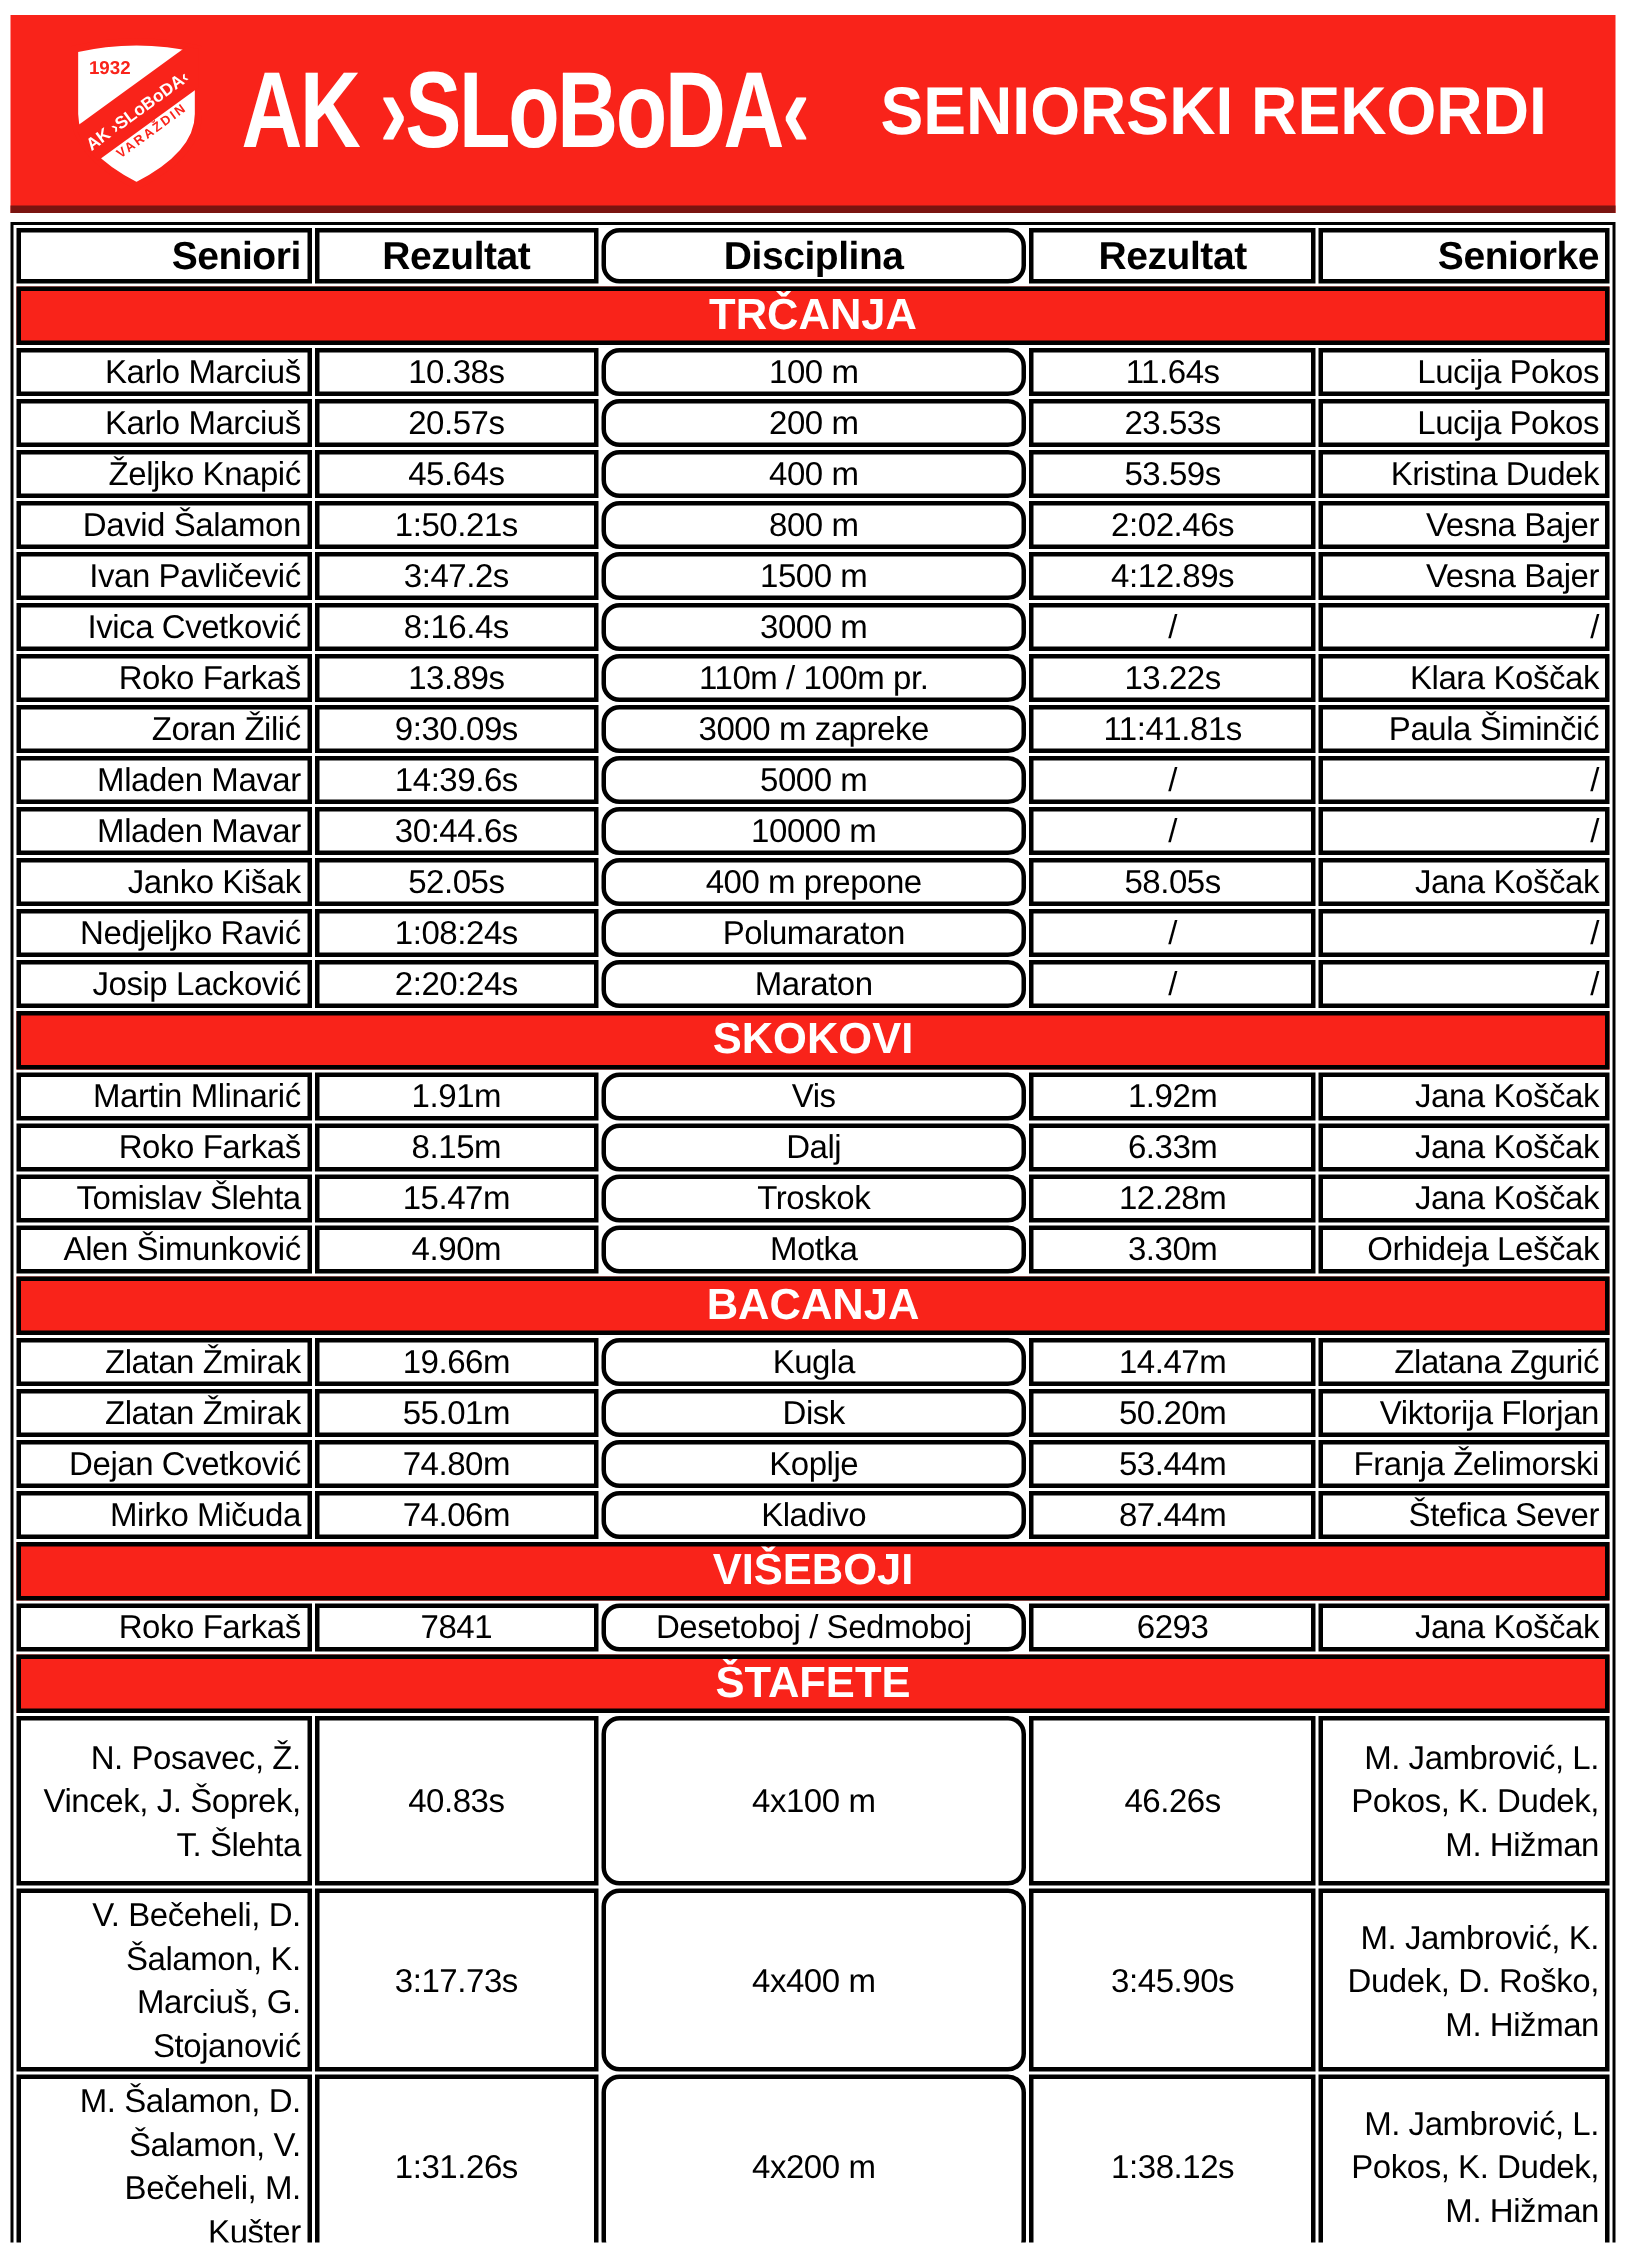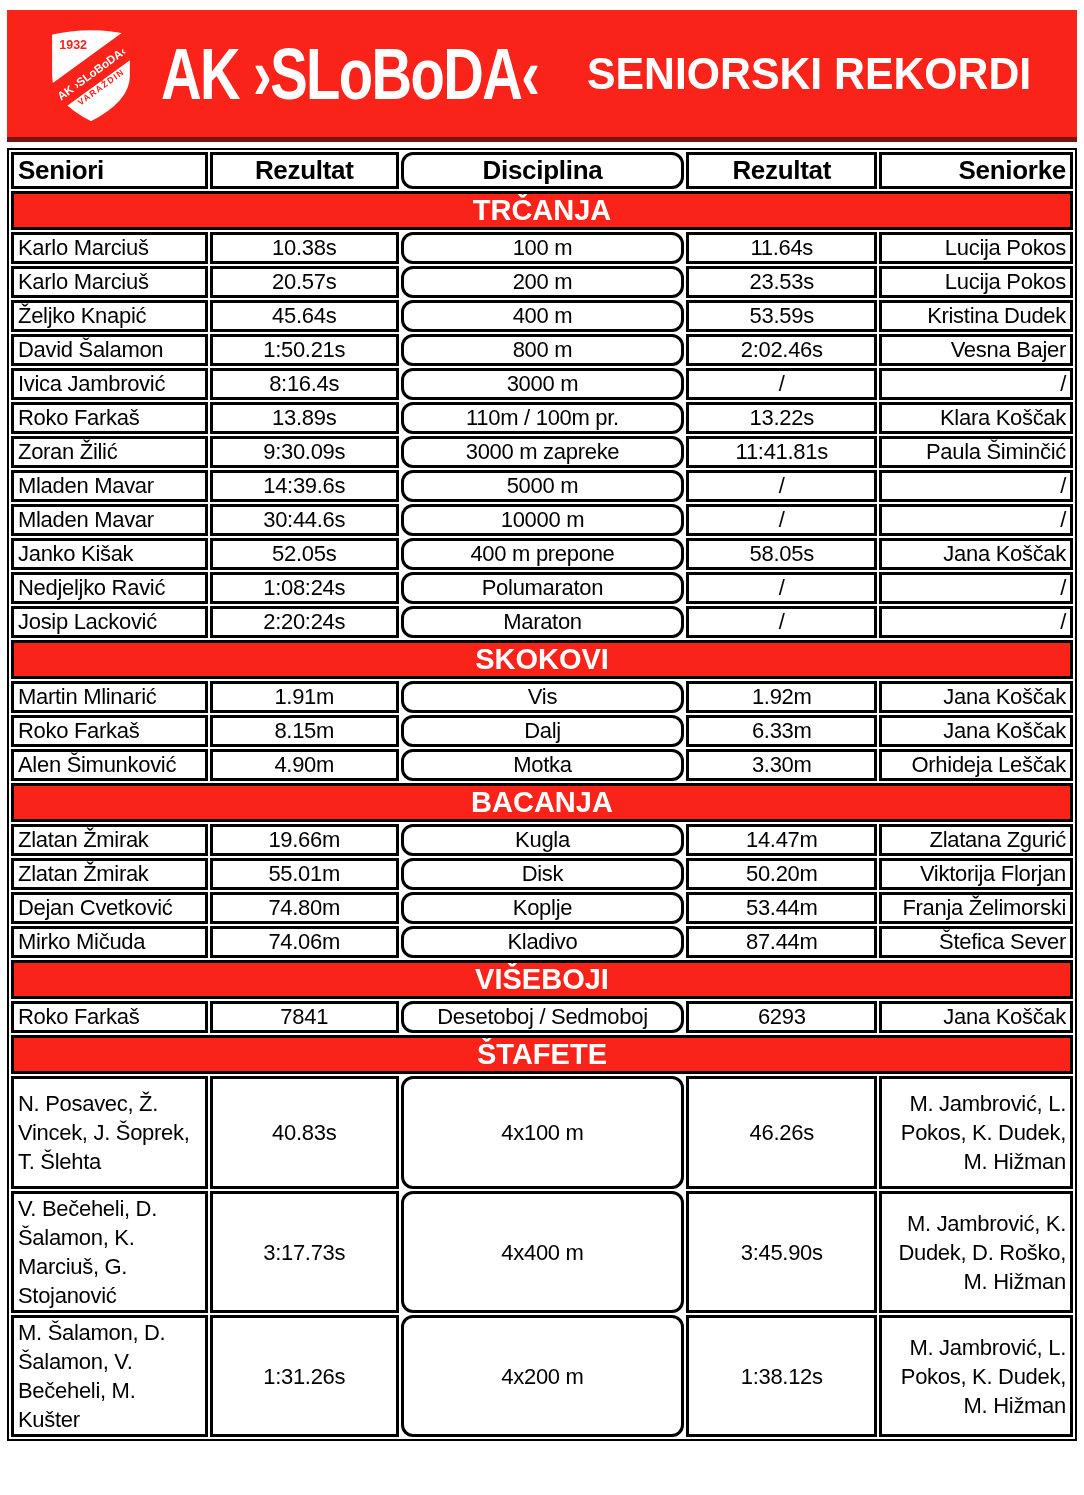--- a/index.html
+++ b/index.html
@@ -39,21 +39,21 @@
   .records th, .records td {
     border:3px solid #000;
     padding:0 4px;
     overflow:hidden;
     letter-spacing:-0.3px;
     vertical-align:middle;
     background:#fff;
   }
   .records th { font-size:26px; font-weight:bold; height:28px; }
   .records td { font-size:22px; height:23px; }
-  .records .c0 { text-align:left; }
+  .records .c0 { text-align:right; }
   .records .c1 { text-align:center; }
   .records .c2 { text-align:center;border-radius:12px; }
   .records .c3 { text-align:center; }
   .records .c4 { text-align:right; }
   .records td.band {
     background:var(--red); color:#fff;
     text-align:center; font-weight:bold; font-size:29px;
     height:24px; letter-spacing:0;
   }
   .records tr.tall td { height:107px; line-height:29px; }
@@ -129,21 +129,28 @@
           <td class="c4">Kristina Dudek</td>
         </tr>
         <tr>
           <td class="c0">David Šalamon</td>
           <td class="c1">1:50.21s</td>
           <td class="c2">800 m</td>
           <td class="c3">2:02.46s</td>
           <td class="c4">Vesna Bajer</td>
         </tr>
         <tr>
-          <td class="c0">Ivica Jambrović</td>
+          <td class="c0">Ivan Pavličević</td>
+          <td class="c1">3:47.2s</td>
+          <td class="c2">1500 m</td>
+          <td class="c3">4:12.89s</td>
+          <td class="c4">Vesna Bajer</td>
+        </tr>
+        <tr>
+          <td class="c0">Ivica Cvetković</td>
           <td class="c1">8:16.4s</td>
           <td class="c2">3000 m</td>
           <td class="c3">/</td>
           <td class="c4">/</td>
         </tr>
         <tr>
           <td class="c0">Roko Farkaš</td>
           <td class="c1">13.89s</td>
           <td class="c2">110m / 100m pr.</td>
           <td class="c3">13.22s</td>
@@ -199,20 +206,27 @@
           <td class="c1">1.91m</td>
           <td class="c2">Vis</td>
           <td class="c3">1.92m</td>
           <td class="c4">Jana Koščak</td>
         </tr>
         <tr>
           <td class="c0">Roko Farkaš</td>
           <td class="c1">8.15m</td>
           <td class="c2">Dalj</td>
           <td class="c3">6.33m</td>
+          <td class="c4">Jana Koščak</td>
+        </tr>
+        <tr>
+          <td class="c0">Tomislav Šlehta</td>
+          <td class="c1">15.47m</td>
+          <td class="c2">Troskok</td>
+          <td class="c3">12.28m</td>
           <td class="c4">Jana Koščak</td>
         </tr>
         <tr>
           <td class="c0">Alen Šimunković</td>
           <td class="c1">4.90m</td>
           <td class="c2">Motka</td>
           <td class="c3">3.30m</td>
           <td class="c4">Orhideja Leščak</td>
         </tr>
         <tr>

